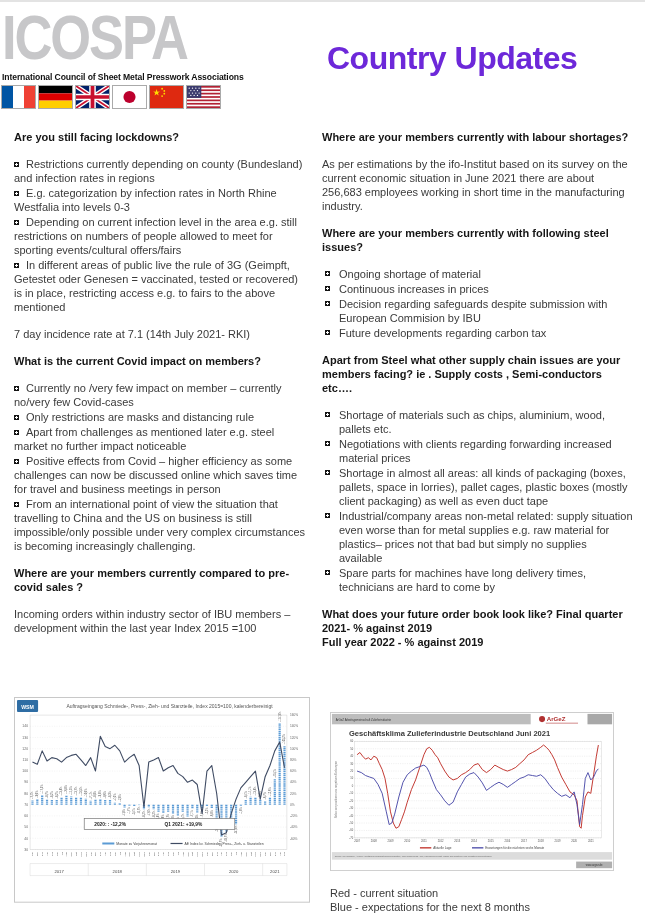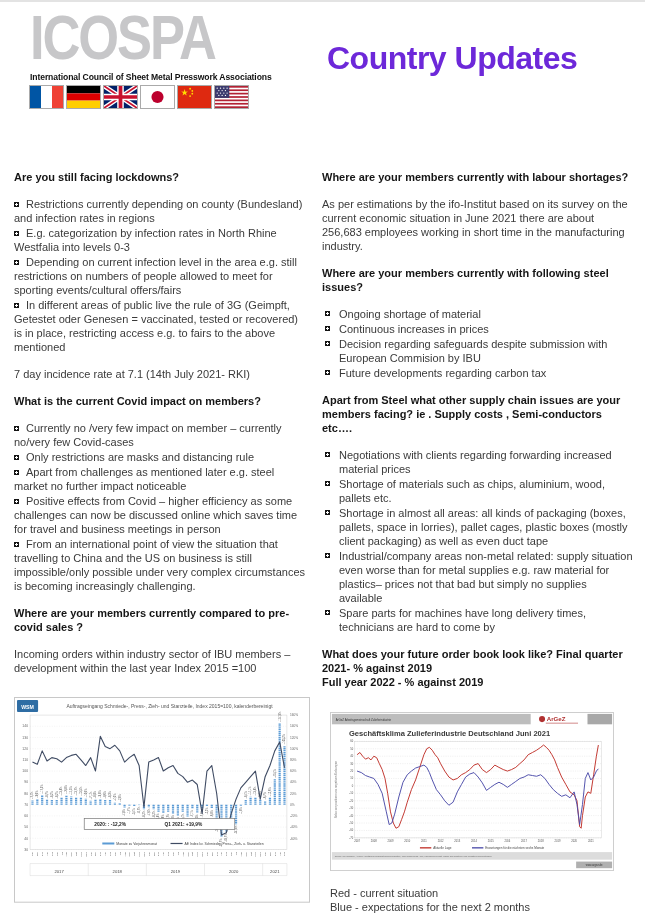--- a/index.html
+++ b/index.html
@@ -2,36 +2,36 @@
 <html><head>
 <meta charset="utf-8">
 <style>
   html,body{margin:0;padding:0;}
   body{
     width:645px;height:918px;position:relative;overflow:hidden;
     background:#ffffff;border-top:2px solid #e3e3e3;
     font-family:"Liberation Sans",sans-serif;color:#3a3a3a;
   }
   
-  .logo{position:absolute;left:30px;top:6px;width:300px;}
+  .logo{position:absolute;left:2px;top:6px;width:300px;}
   .logo-title{
     font-size:50px;font-weight:700;color:#c7c7c9;letter-spacing:-2px;
     line-height:48px;transform:scale(1.05,1.25);transform-origin:left top;
     white-space:nowrap;
   }
   .logo-sub{margin-top:16px;font-size:8.6px;font-weight:700;color:#111;letter-spacing:-0.1px;white-space:nowrap;}
   .flags{display:flex;gap:4px;margin-top:4px;}
   .flags svg{width:33px;height:22px;outline:1px solid #aaa;display:block;}
   
   .page-title{
     position:absolute;left:327px;top:38px;
     font-size:32px;font-weight:700;color:#6d28d9;letter-spacing:-0.5px;
   }
   
-  .col{position:absolute;font-size:11px;line-height:14px;margin-top:40px;}
+  .col{position:absolute;font-size:11px;line-height:14px;}
   .col-left{left:14px;top:128px;width:293px;}
   .col-right{left:322px;top:128px;width:311px;}
   .col > :first-child{margin-top:0;}
   h3{font-size:11px;font-weight:700;color:#161616;margin:0 0 13px;white-space:pre-line;}
   p{margin:0 0 13px;}
   ul{list-style:none;margin:0 0 13px;padding:0;}
   li{margin:0 0 1px;}
   .blt{
     display:inline-block;width:5px;height:5px;margin-right:7px;position:relative;top:-1px;
     background-color:#141414;
@@ -143,22 +143,22 @@
   <p>As per estimations by the ifo-Institut based on its survey on the current economic situation in June 2021 there are about 256,683 employees working in short time in the manufacturing industry.</p>
   <h3>Where are your members currently with following  steel issues?</h3>
   <ul class="hang">
       <li><span class="blt"></span><span>Ongoing shortage of material</span></li>
       <li><span class="blt"></span><span>Continuous increases in prices</span></li>
       <li><span class="blt"></span><span>Decision regarding safeguards despite submission with European Commision by IBU</span></li>
       <li><span class="blt"></span><span>Future developments regarding carbon tax</span></li>
     </ul>
   <h3>Apart from Steel what other supply chain issues are your members facing? ie . Supply costs , Semi-conductors etc….</h3>
   <ul class="hang">
+      <li><span class="blt"></span><span>Shortage of materials such as chips, aluminium, wood, pallets etc.</span></li>
       <li><span class="blt"></span><span>Negotiations with clients regarding forwarding increased material prices</span></li>
-      <li><span class="blt"></span><span>Shortage of materials such as chips, aluminium, wood, pallets etc.</span></li>
       <li><span class="blt"></span><span>Shortage in almost all areas: all kinds of packaging (boxes, pallets, space in lorries), pallet cages, plastic boxes (mostly client packaging) as well as even duct tape</span></li>
       <li><span class="blt"></span><span>Industrial/company areas non-metal related: supply situation even worse than for metal supplies e.g. raw material for plastics– prices not that bad but simply no supplies available</span></li>
       <li><span class="blt"></span><span>Spare parts for machines have long delivery times, technicians are hard to come by</span></li>
     </ul>
   <h3>What does your future order book look like? Final quarter 2021- % against 2019
 Full year 2022 - % against 2019</h3>
 </div>
 
 <div class="chart" id="wsm-chart">
     <svg viewBox="0 0 295 205">
@@ -448,14 +448,14 @@
       <text x="164" y="144.8" font-size="3.2" fill="#444" text-anchor="start">Erwartungen für die nächsten sechs Monate</text>
       <rect x="2" y="148" width="296" height="8" fill="#dcdcdc"></rect>
       <text x="5" y="153.3" font-size="2.4" fill="#666" text-anchor="start">Quelle: ifo München, ArGeZ Arbeitsgemeinschaft Zulieferindustrie, Indexbasis 2015=100, kalenderbereinigt. Saldo aus positiven und negativen Bewertungen</text>
       <rect x="260" y="158" width="38" height="7" fill="#b0b0b0"></rect>
       <text x="279" y="163" font-size="2.8" fill="#333" text-anchor="middle">www.argez.de</text>
     </svg>
   </div>
 
 <div class="captions">
   <div>Red - current situation</div>
-  <div>Blue - expectations for the next 2 months</div>
+  <div>Blue - expectations for the next 8 months</div>
 </div>
 
 </body></html>

